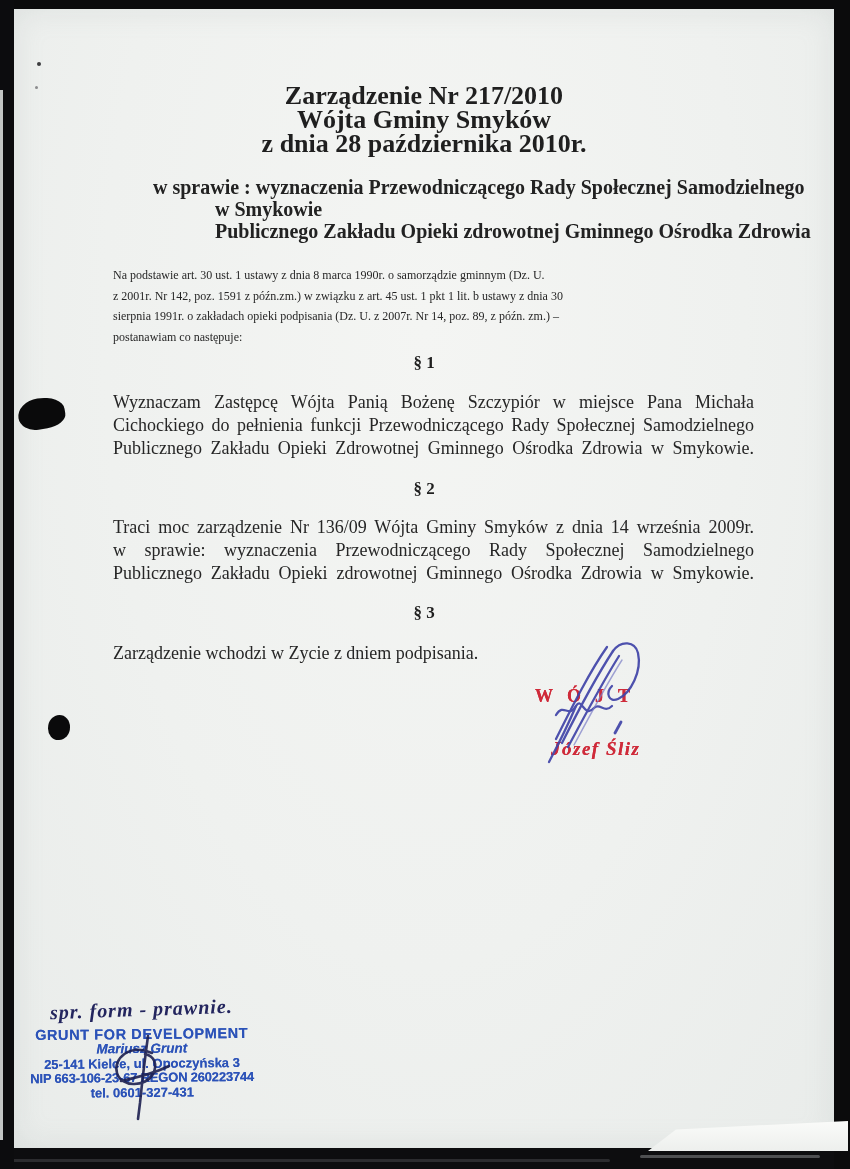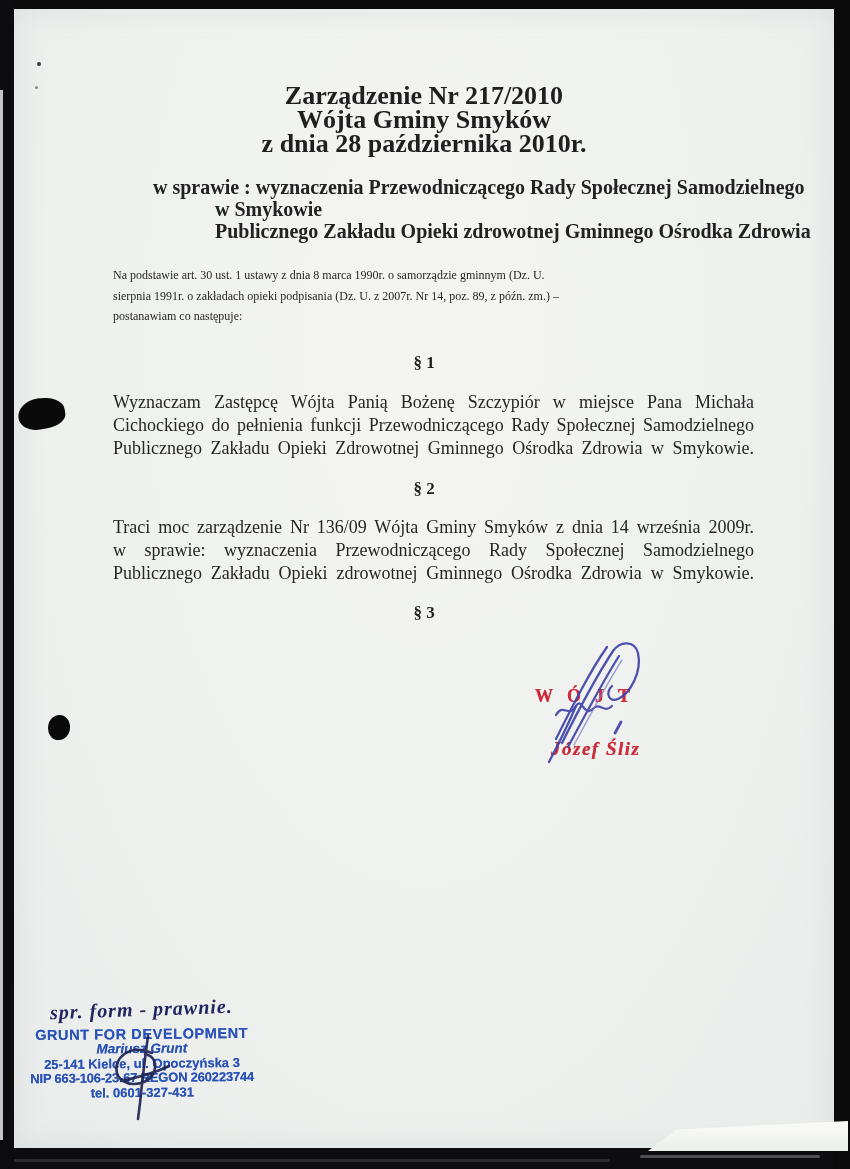--- a/index.html
+++ b/index.html
@@ -90,39 +90,43 @@
   </div>
 
   <div class="subject">
     <div>w sprawie : wyznaczenia Przewodniczącego Rady Społecznej Samodzielnego</div>
     <div class="ind">w Smykowie</div>
     <div class="ind">Publicznego Zakładu Opieki zdrowotnej Gminnego Ośrodka Zdrowia</div>
   </div>
 
   <div class="legal">
     <div>Na podstawie art. 30 ust. 1 ustawy z dnia 8 marca 1990r. o samorządzie gminnym (Dz. U.</div>
+    <div>z 2001r. Nr 142, poz. 1591 z późn.zm.) w związku z art. 45 ust. 1 pkt 1 lit. b ustawy z dnia 30</div>
     <div>sierpnia 1991r. o zakładach opieki podpisania (Dz. U. z 2007r. Nr 14, poz. 89, z późn. zm.) –</div>
     <div>postanawiam co następuje:</div>
   </div>
 
   <div class="sec-head s1h">§ 1</div>
   <div class="sec-para s1p">
     <div class="jline">Wyznaczam Zastępcę Wójta Panią Bożenę Szczypiór w miejsce Pana Michała</div>
     <div class="jline">Cichockiego do pełnienia funkcji Przewodniczącego Rady Społecznej Samodzielnego</div>
     <div class="jline">Publicznego Zakładu Opieki Zdrowotnej Gminnego Ośrodka Zdrowia w Smykowie.</div>
   </div>
 
   <div class="sec-head s2h">§ 2</div>
   <div class="sec-para s2p">
     <div class="jline">Traci moc zarządzenie Nr 136/09 Wójta Gminy Smyków z dnia 14 września 2009r.</div>
     <div class="jline">w sprawie: wyznaczenia Przewodniczącego Rady Społecznej Samodzielnego</div>
     <div class="jline">Publicznego Zakładu Opieki zdrowotnej Gminnego Ośrodka Zdrowia w Smykowie.</div>
   </div>
 
   <div class="sec-head s3h">§ 3</div>
+  <div class="sec-para s3p">
+    <div>Zarządzenie wchodzi w Zycie z dniem podpisania.</div>
+  </div>
 
   <div class="wojt-stamp">WÓJT</div>
   <svg class="sig-ink" viewBox="0 0 145 145">
     <g fill="none" stroke="#4044a8" stroke-width="2.3" stroke-linecap="round" opacity=".92">
       <path d="M 34,104 C 50,72 68,36 85,12"></path>
       <path d="M 40,108 C 55,78 74,42 91,16"></path>
       <path d="M 46,112 C 61,84 80,48 97,21"></path>
       <path d="M 91,16 C 99,5 113,6 116,18 C 120,36 109,58 96,64 C 87,68 83,58 90,51"></path>
       <path d="M 34,80 C 42,67 46,84 54,71 C 60,61 62,84 72,73 C 78,67 82,79 90,71"></path>
       <path d="M 54,71 C 46,90 36,110 27,127"></path>

